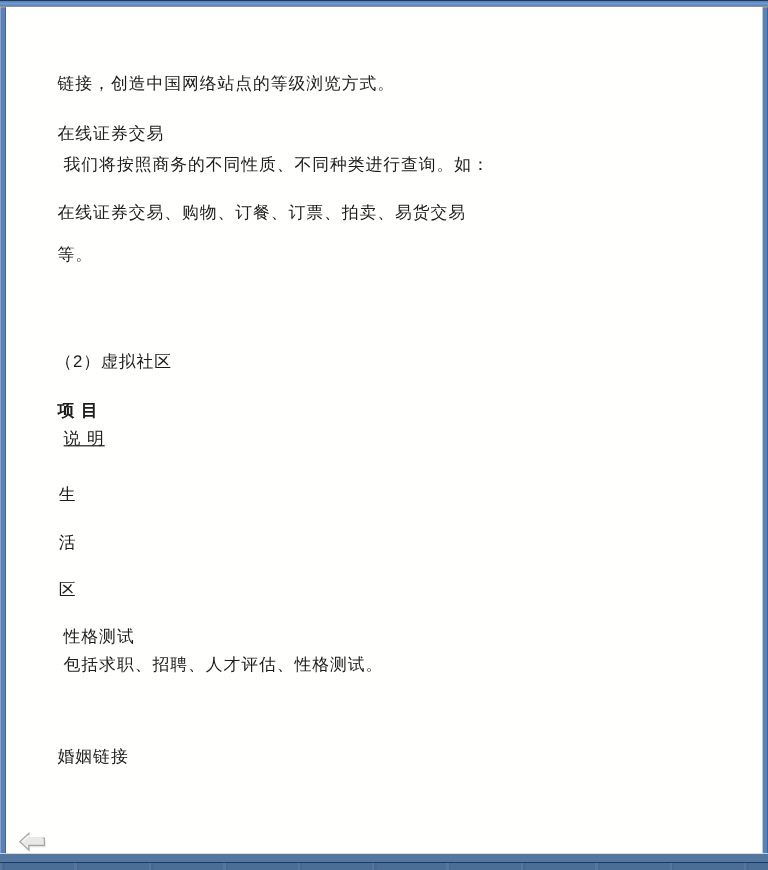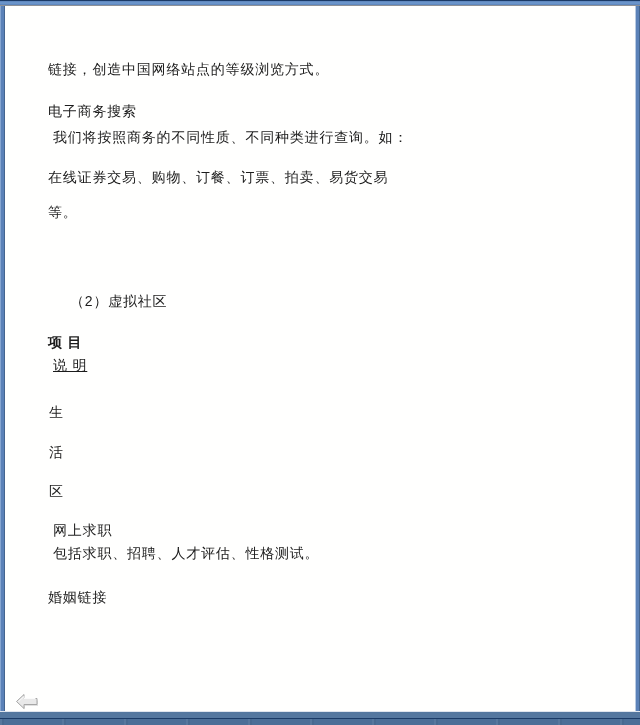--- a/index.html
+++ b/index.html
@@ -62,58 +62,58 @@
     letter-spacing: 0.8px;
     color: #1c1c1c;
     white-space: pre;
   }
   
   .l0  { left: 43px; top: 55px; }
   .l1  { left: 43px; top: 97px; }
   .l2  { left: 48px; top: 123px; }
   .l3  { left: 43px; top: 163px; }
   .l4  { left: 43px; top: 198px; }
-  .l5  { left: 41px; top: 287px; margin-left: 24px; }
+  .l5  { left: 41px; top: 287px; }
   .l6  { left: 43px; top: 328px; font-weight: bold; }
   .l7  { left: 48px; top: 351px; text-decoration: underline; }
   .l8  { left: 44px; top: 398px; }
   .l9  { left: 44px; top: 438px; }
   .l10 { left: 44px; top: 477px; }
   .l11 { left: 48px; top: 516px; }
   .l12 { left: 48px; top: 539px; text-align: center; }
-  .l13 { left: 43px; top: 583px; }
+  .l13 { left: 43px; top: 616px; }
   .l14 { left: 48px; top: 609px; }
   
   .back-btn {
     position: absolute; left: 9px; top: 686px; width: 26px; height: 19px;
     background: transparent; border: 0; padding: 0; cursor: pointer;
   }
   .back-btn svg { display: block; }
 </style>
 </head>
 <body>
 
 <div class="window">
   <div class="edge-top"></div>
   <div class="edge-left"></div>
   <div class="edge-right"></div>
 
   <div class="page">
     <div class="line l0">链接，创造中国网络站点的等级浏览方式。</div>
-    <div class="line l1">电子商务搜索</div>
+    <div class="line l1">在线证券交易</div>
     <div class="line l2">我们将按照商务的不同性质、不同种类进行查询。如：</div>
     <div class="line l3">在线证券交易、购物、订餐、订票、拍卖、易货交易</div>
     <div class="line l4">等。</div>
     <div class="line l5">（2）虚拟社区</div>
     <div class="line l6">项 目</div>
     <div class="line l7">说 明</div>
     <div class="line l8">生</div>
     <div class="line l9">活</div>
     <div class="line l10">区</div>
-    <div class="line l11">网上求职</div>
+    <div class="line l11">性格测试</div>
     <div class="line l12">包括求职、招聘、人才评估、性格测试。</div>
     <div class="line l13">婚姻链接</div>
 
     <button class="back-btn" type="button">
       <span>
         <svg width="26" height="19" viewBox="0 0 26 19" xmlns="http://www.w3.org/2000/svg">
 
           <path d="M4 11 L11 17.5 L11 14 L24 14 L24 8.5 L11 8.5 L11 4.5 Z" fill="#c9c9c9" opacity="0.55"></path>
 
           <path d="M2.5 9.5 L10 2.5 L10 6.5 L23 6.5 L23 12.5 L10 12.5 L10 16.5 Z" fill="#e9e9e9" stroke="#a6a6a6" stroke-width="1"></path>

